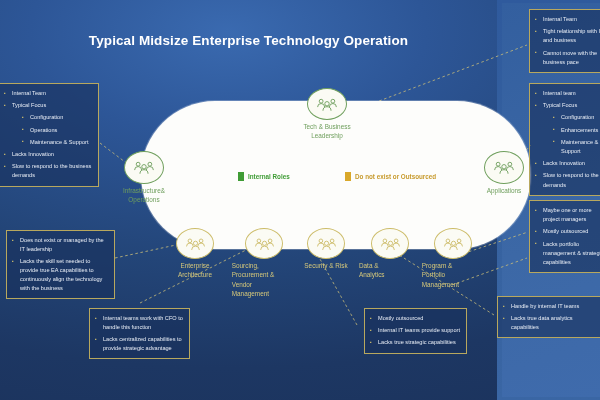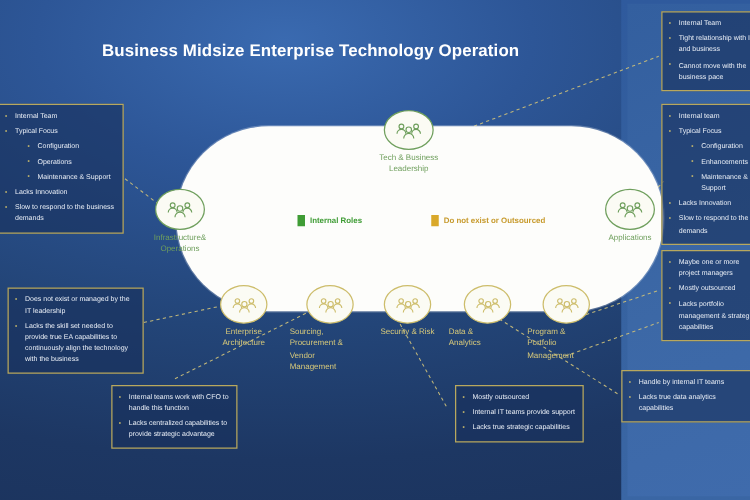--- a/index.html
+++ b/index.html
@@ -150,21 +150,21 @@
       <path d="M512,165 L531,145"></path>
 
       <path d="M459,255 L528,232"></path>
 
       <path d="M452,285 L527,258"></path>
     </g>
   </svg>
 
   <div id="stadium"></div>
 
-  <div id="title">Business Midsize Enterprise Technology Operation</div>
+  <div id="title">Typical Midsize Enterprise Technology Operation</div>
 
   <div class="node green" style="left:307px; top:88px; width:40px; height:32px;">
     <div class="bubble">
       <svg class="ppl" width="22" height="15" viewBox="0 0 30 20">
         <g fill="none" stroke="#6f9f5d" stroke-width="1.25">
           <circle cx="7" cy="5.5" r="2.6"></circle>
           <path d="M2.2,13.5 a4.8,4.8 0 0 1 9.6,0"></path>
           <circle cx="23" cy="5.5" r="2.6"></circle>
           <path d="M18.2,13.5 a4.8,4.8 0 0 1 9.6,0"></path>
           <circle cx="15" cy="9" r="3"></circle>

